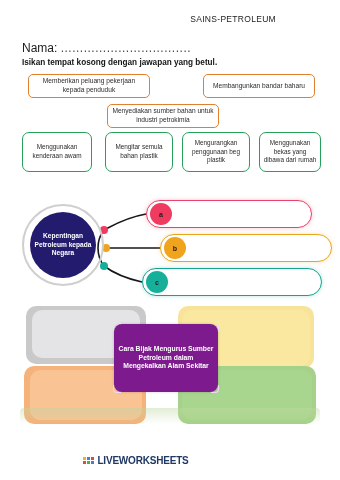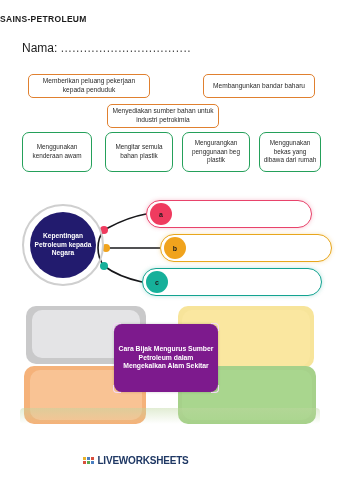--- a/index.html
+++ b/index.html
@@ -19,23 +19,23 @@
     width: 340px;
     height: 480px;
   }
 
   
   .title {
     position: absolute;
     top: 14px;
     left: 0;
     width: 276px;
-    text-align: left;
+    text-align: right;
     font-size: 8.5px;
-    font-weight: 700;
+    font-weight: 400;
     letter-spacing: .3px;
     color: #1b1b1b;
   }
   .nama-row {
     position: absolute;
     top: 41px;
     left: 22px;
     font-size: 12px;
     color: #1b1b1b;
     white-space: nowrap;
@@ -286,20 +286,21 @@
 
 <div class="page">
 
   <div class="title">SAINS-PETROLEUM</div>
 
   <div class="nama-row">
     <span>Nama:</span>
     <span class="nama-dots">..................................</span>
   </div>
 
+  <div class="instruction">Isikan tempat kosong dengan jawapan yang betul.</div>
 
   <div class="obox" id="obox-1">Memberikan peluang pekerjaan kepada penduduk</div>
   <div class="obox" id="obox-2">Membangunkan bandar baharu</div>
   <div class="obox" id="obox-3">Menyediakan sumber bahan untuk industri petrokimia</div>
 
   <div class="gbox" id="gbox-1">Menggunakan kenderaan awam</div>
   <div class="gbox" id="gbox-2">Mengitar semula bahan plastik</div>
   <div class="gbox" id="gbox-3">Mengurangkan penggunaan beg plastik</div>
   <div class="gbox" id="gbox-4">Menggunakan bekas yang dibawa dari rumah</div>
 

